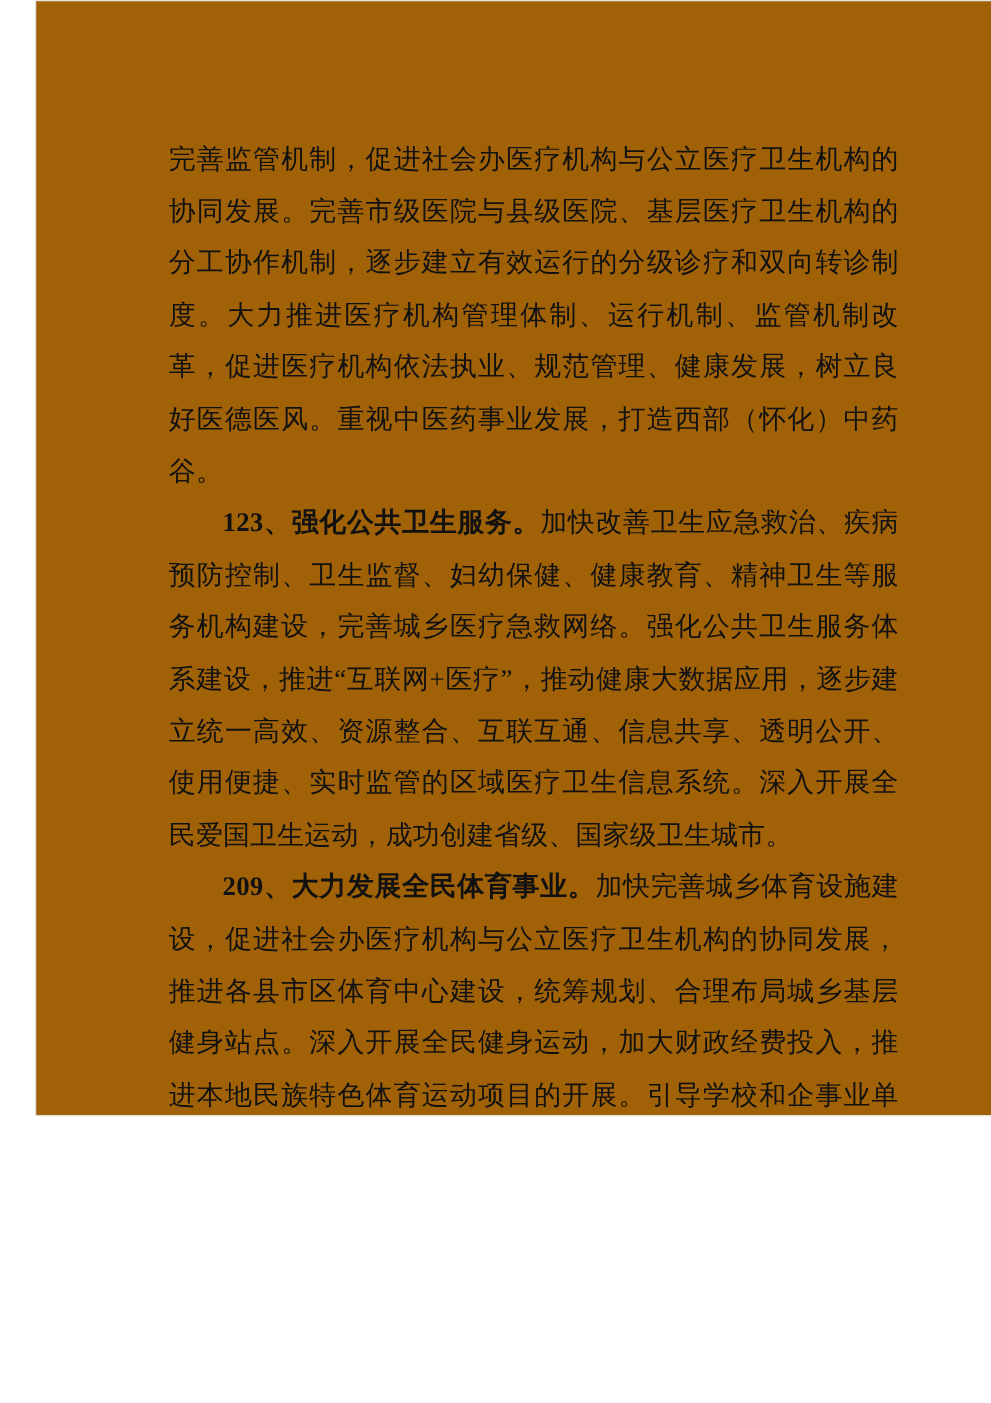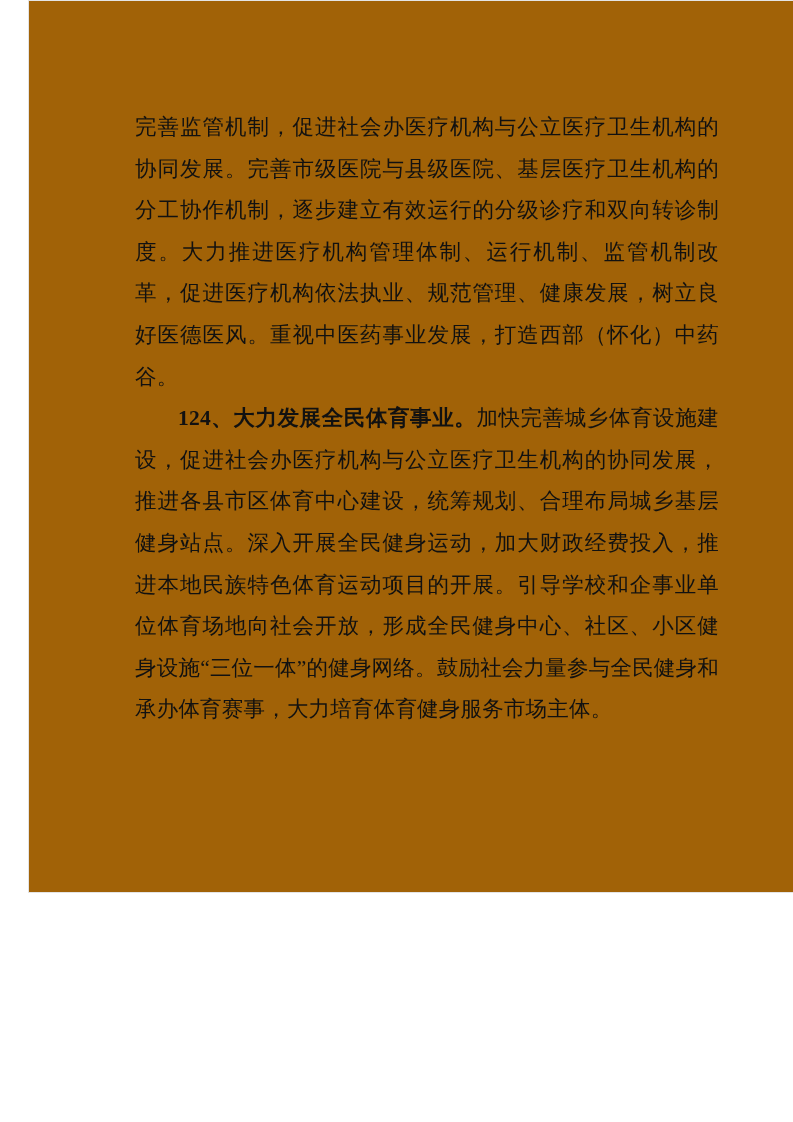--- a/index.html
+++ b/index.html
@@ -51,19 +51,20 @@
   }
 </style>
 </head>
 <body>
 
 <div class="page">
   <div class="content">
 
     <p class="para"><span>完善监管机制，促进社会办医疗机构与公立医疗卫生机构的协同发展。完善市级医院与县级医院、基层医疗卫生机构的分工协作机制，逐步建立有效运行的分级诊疗和双向转诊制度。大力推进医疗机构管理体制、运行机制、监管机制改革，促进医疗机构依法执业、规范管理、健康发展，树立良好医德医风。重视中医药事业发展，打造西部（怀化）中药谷。</span></p>
 
+    <p class="para indent"><span class="heading">123、强化公共卫生服务。</span><span>加快改善卫生应急救治、疾病预防控制、卫生监督、妇幼保健、健康教育、精神卫生等服务机构建设，完善城乡医疗急救网络。强化公共卫生服务体系建设，推进“互联网+医疗”，推动健康大数据应用，逐步建立统一高效、资源整合、互联互通、信息共享、透明公开、使用便捷、实时监管的区域医疗卫生信息系统。深入开展全民爱国卫生运动，成功创建省级、国家级卫生城市。</span></p>
 
-    <p class="para indent"><span class="heading">124、大力发展全民体育事业。</span><span>加快完善城乡体育设施建设，促进社会办医疗机构与公立医疗卫生机构的协同发展，推进各县市区体育中心建设，统筹规划、合理布局城乡基层健身站点。深入开展全民健身运动，加大财政经费投入，推进本地民族特色体育运动项目的开展。引导学校和企事业单位体育场地向社会开放，形成全民健身中心、社区、小区健身设施“三位一体”的健身网络。鼓励社会力量参与全民健身和承办体育赛事，大力培育体育健身服务市场主体。</span></p>
+    <p class="para indent"><span class="heading">209、大力发展全民体育事业。</span><span>加快完善城乡体育设施建设，促进社会办医疗机构与公立医疗卫生机构的协同发展，推进各县市区体育中心建设，统筹规划、合理布局城乡基层健身站点。深入开展全民健身运动，加大财政经费投入，推进本地民族特色体育运动项目的开展。引导学校和企事业单位体育场地向社会开放，形成全民健身中心、社区、小区健身设施“三位一体”的健身网络。鼓励社会力量参与全民健身和承办体育赛事，大力培育体育健身服务市场主体。</span></p>
 
   </div>
 
   <div class="page-number">89</div>
 </div>
 
 </body></html>

